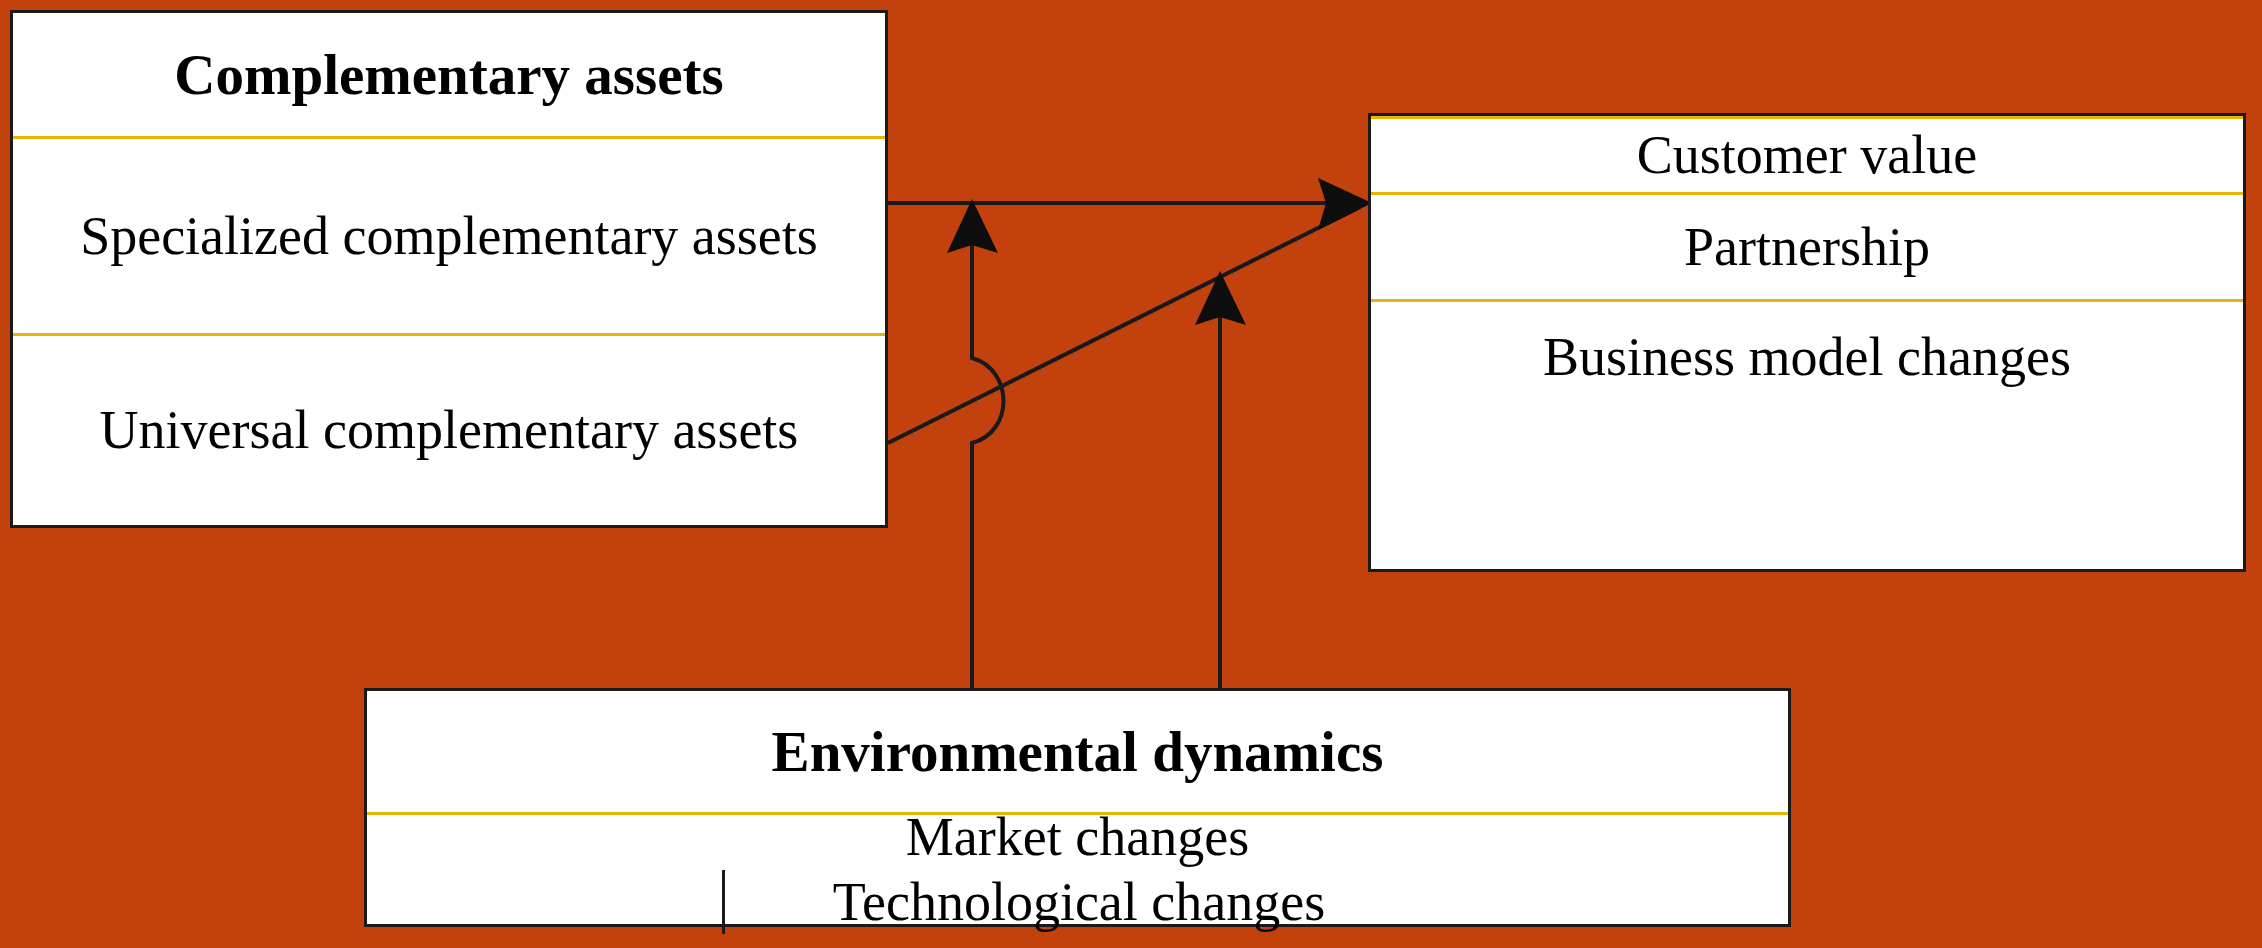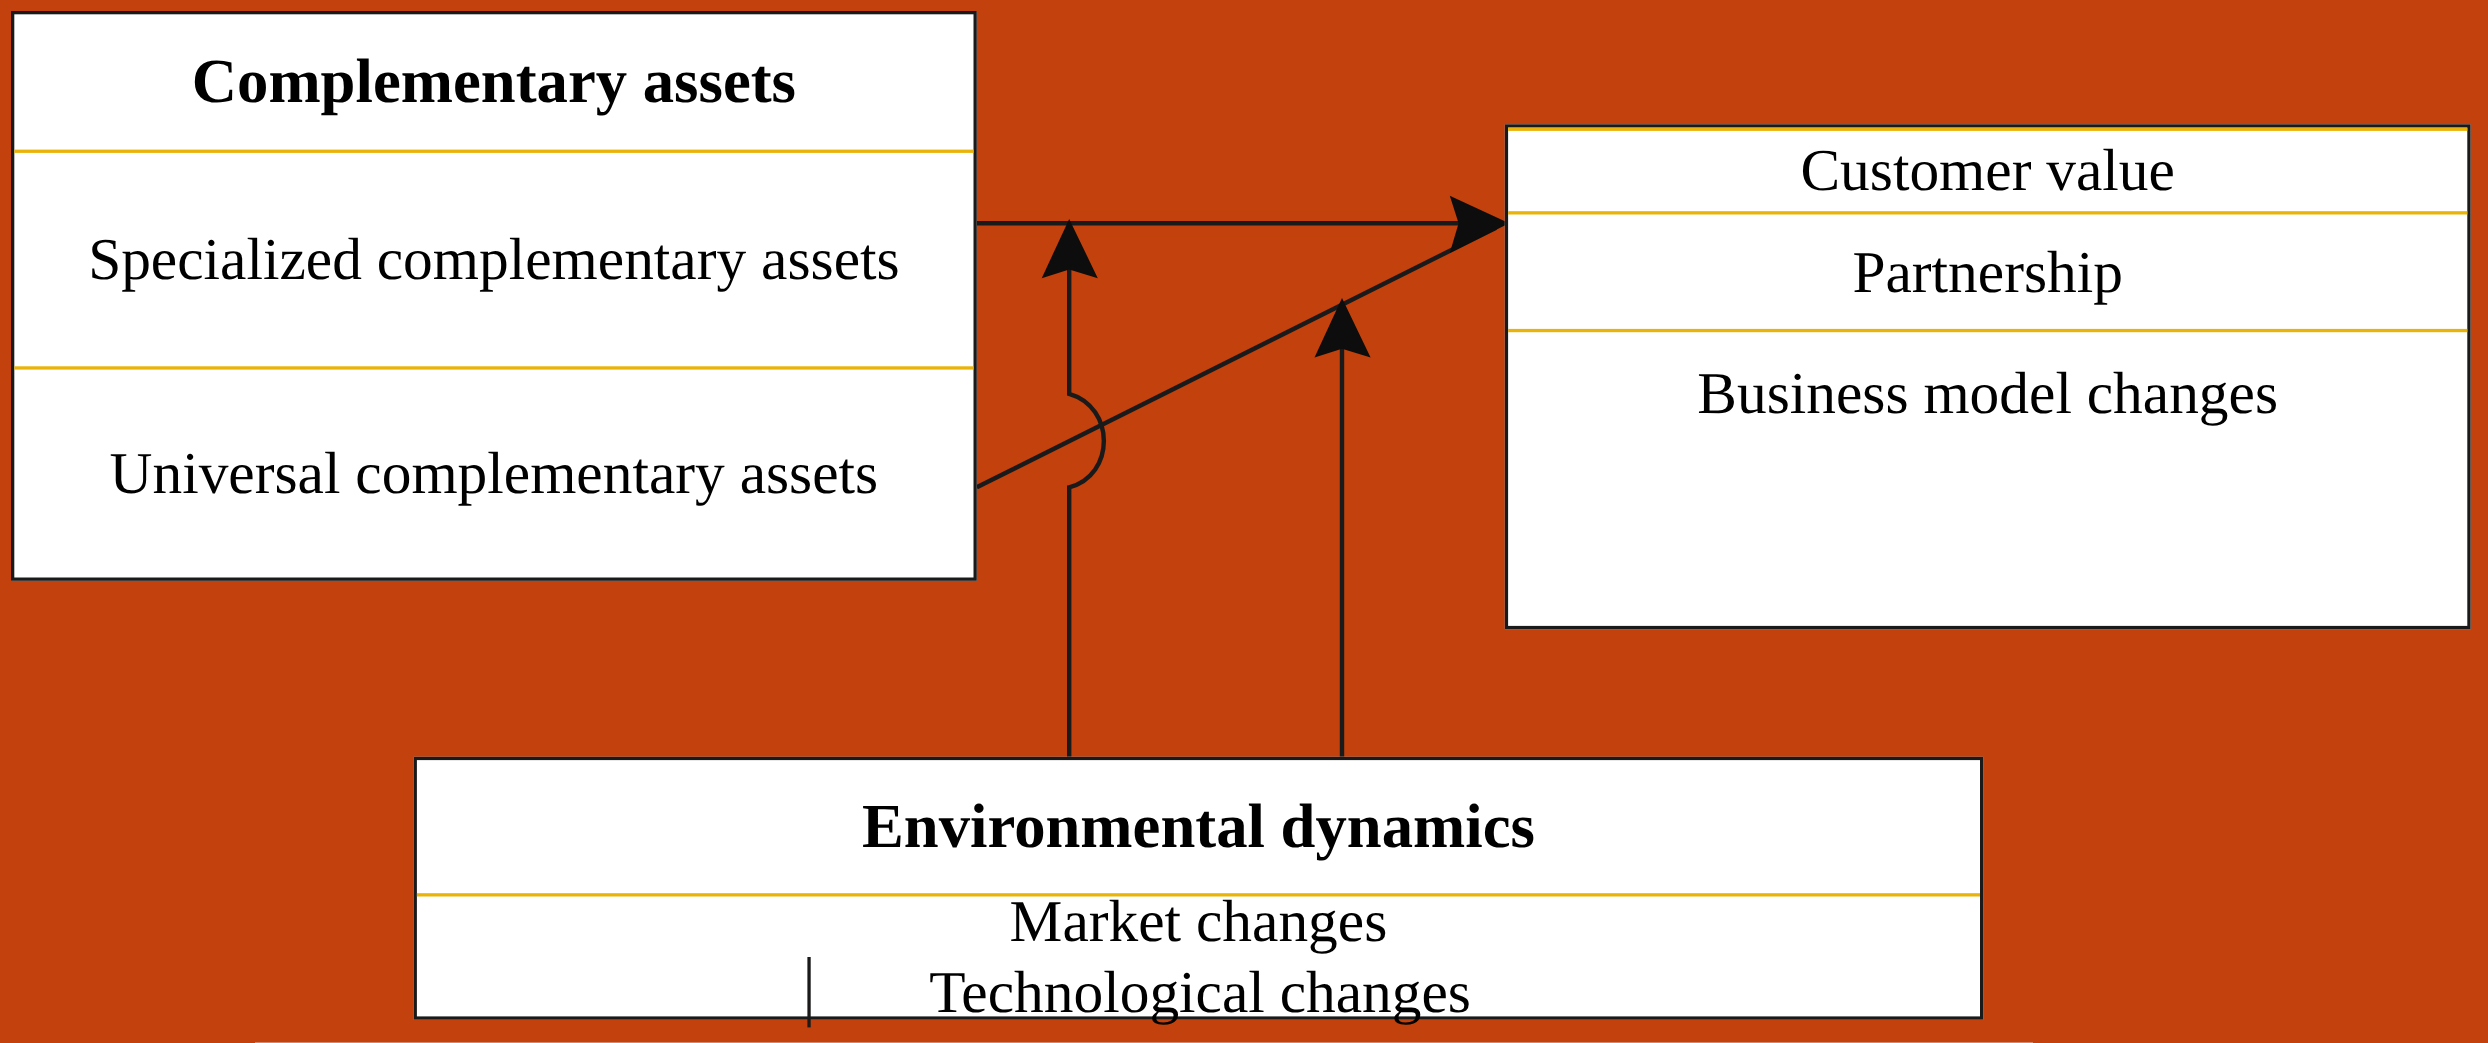--- a/index.html
+++ b/index.html
@@ -75,21 +75,21 @@
     left: 1368px; top: 113px;
     width: 878px; height: 459px;
     font-size: 54px;
   }
   #box-value-innovation .r-head  { height: 124px; font-size: 57px; }
   #box-value-innovation .r-cv    { height: 76px; }
   #box-value-innovation .r-pt    { height: 107px; }
   #box-value-innovation .r-bm    { height: 114px; }
 
   #box-environmental-dynamics {
-    left: 376px; top: 688px;
+    left: 364px; top: 688px;
     width: 1427px; height: 239px;
     font-size: 54px;
   }
   #box-environmental-dynamics .r-head { height: 121px; font-size: 57px; }
   #box-environmental-dynamics .r-sub  { height: 112px; flex-direction: column; }
   #box-environmental-dynamics .c-left  { width: 50%; }
   #box-environmental-dynamics .c-right { width: 50%; }
 
   
   #connectors {

